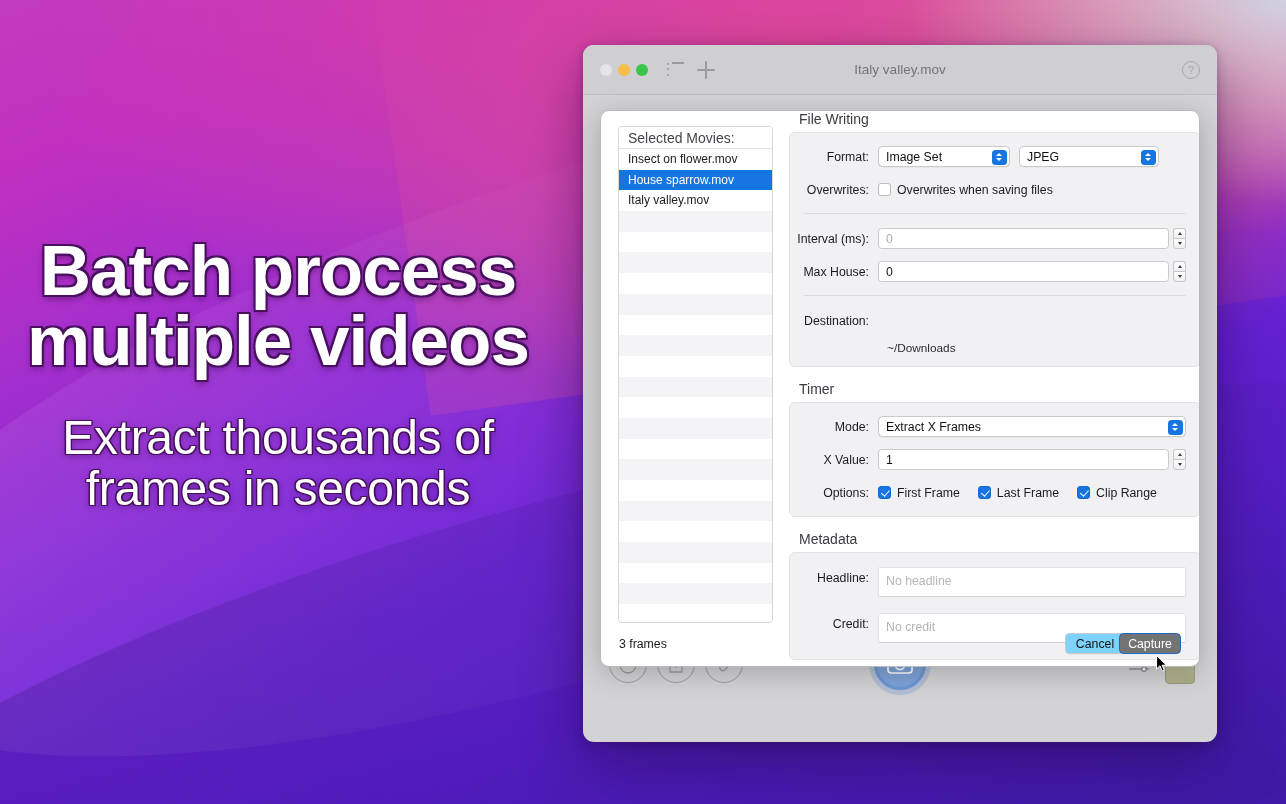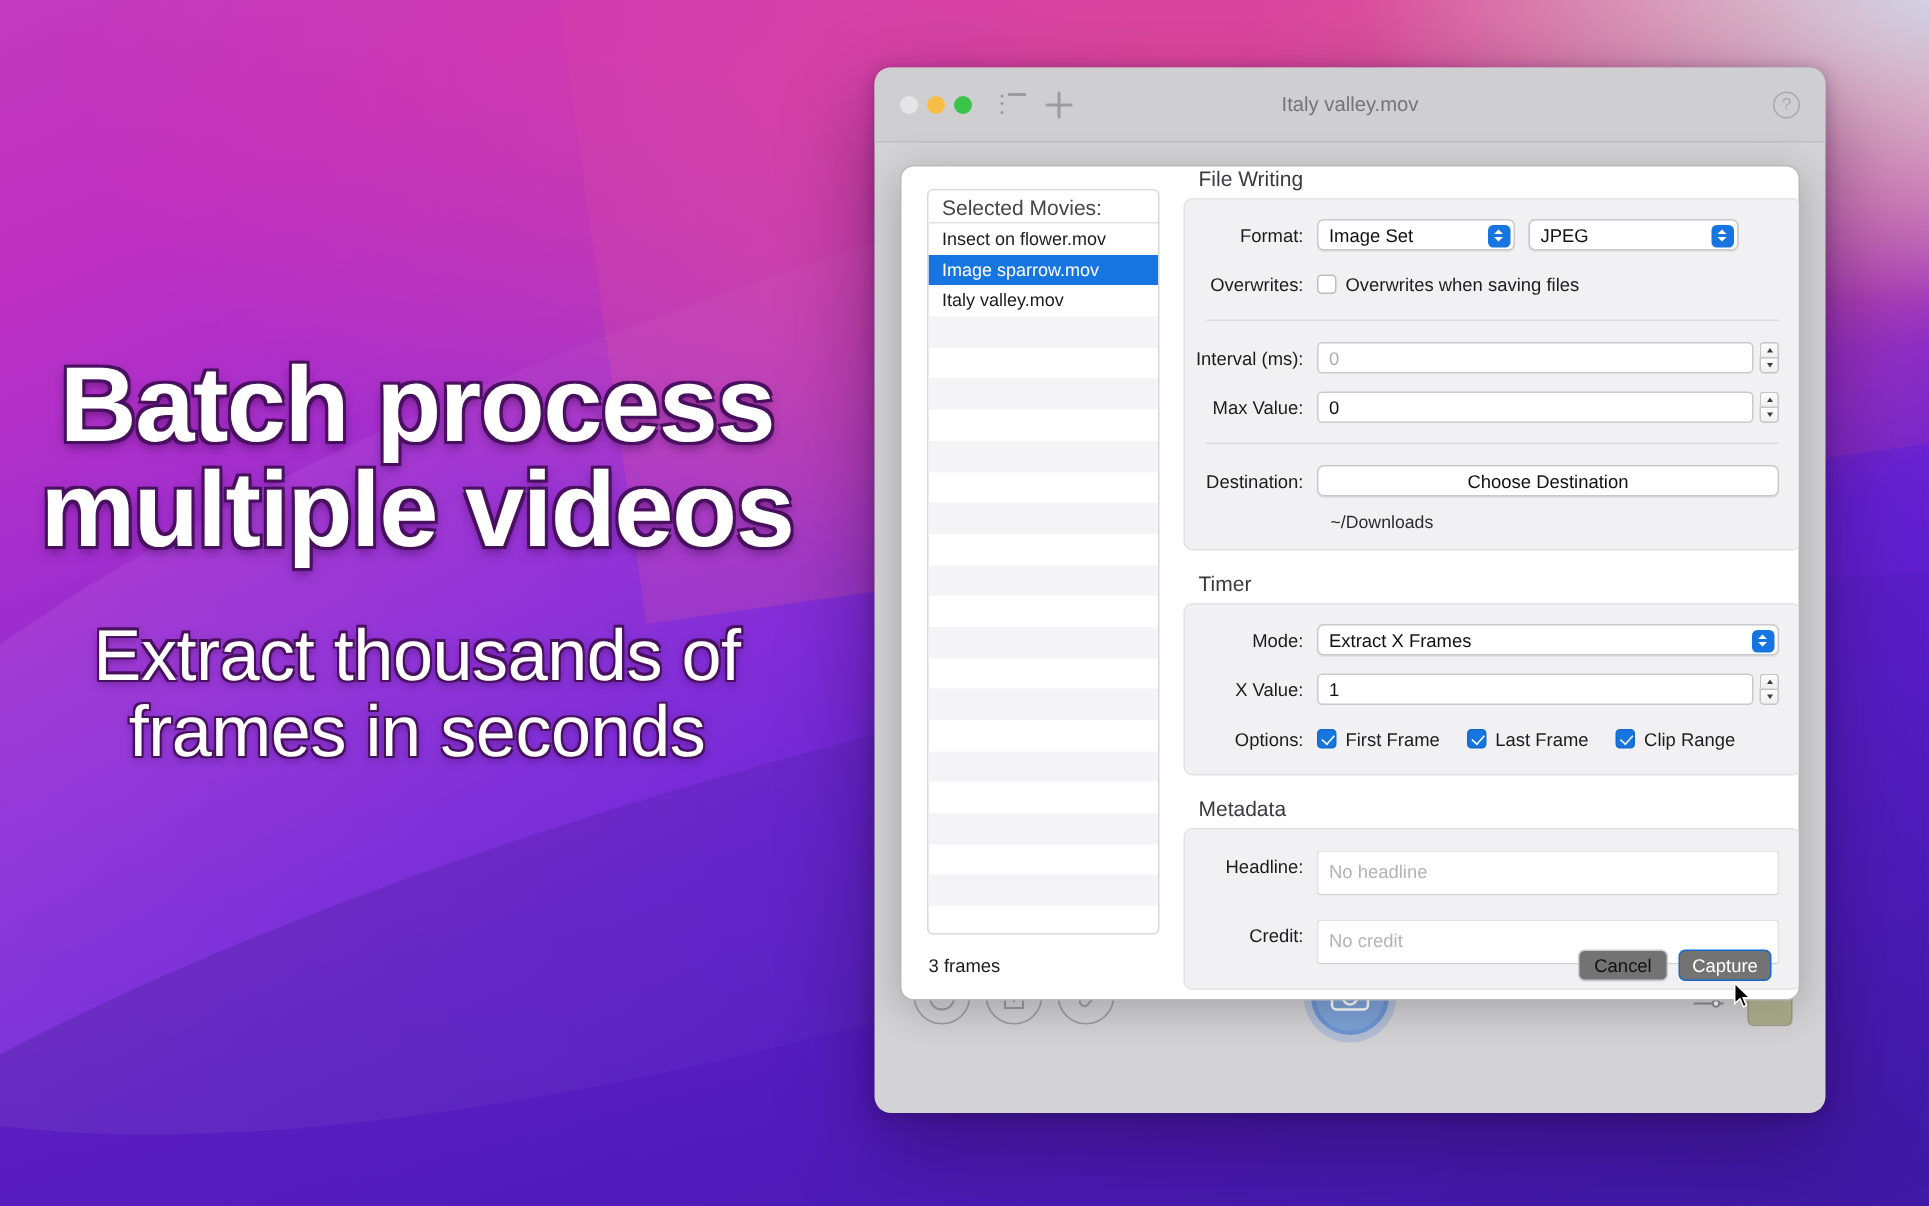--- a/index.html
+++ b/index.html
@@ -343,23 +343,23 @@
   #footer {
     position: absolute; left: 0; right: 0; bottom: 0;
     height: 45px;
     display: flex; align-items: center;
   }
   #frames-count {
     position: absolute; left: 18px;
     font-size: 12.3px; color: #1c1c1e;
   }
   #btn-cancel {
-    position: absolute; right: 87px;
+    position: absolute; right: 74px;
     width: 60px; height: 21px;
-    background: #737373; border: 1px solid #c9c8cb; border-radius: 4.5px;
+    background: #7dd3fc; border: 1px solid #c9c8cb; border-radius: 4.5px;
     box-shadow: 0 0.5px 0.5px rgba(0,0,0,0.07);
     display: flex; align-items: center; justify-content: center;
     font-size: 12.3px; color: #111;
   }
   #btn-capture {
     position: absolute; right: 18px;
     width: 62px; height: 21px;
     background: #737373; border: 1px solid #1369cc; border-radius: 4.5px;
     display: flex; align-items: center; justify-content: center;
     font-size: 12.3px; color: #fff;
@@ -446,21 +446,21 @@
       </div>
       <div id="tb-thumb"></div>
     </div>
   </div>
 
   <div id="sheet">
 
     <div id="movie-list">
       <div id="list-header">Selected Movies:</div>
       <div class="movie-row">Insect on flower.mov</div>
-      <div class="movie-row sel">Image sparrow.mov</div>
+      <div class="movie-row sel">House sparrow.mov</div>
       <div class="movie-row">Italy valley.mov</div>
       <div class="movie-row alt"></div>
       <div class="movie-row"></div>
       <div class="movie-row alt"></div>
       <div class="movie-row"></div>
       <div class="movie-row alt"></div>
       <div class="movie-row"></div>
       <div class="movie-row alt"></div>
       <div class="movie-row"></div>
       <div class="movie-row alt"></div>
@@ -515,39 +515,38 @@
           <div class="stepper" style="margin-right:14px;">
             <u>
                 <s class="up"></s>
               </u>
               <u>
                 <s class="down"></s>
               </u>
           </div>
         </div>
         <div class="row">
-          <div class="lbl">Max Value:</div>
+          <div class="lbl">Max House:</div>
           <div class="tfield" style="flex:1;">
             <span>0</span>
           </div>
           <div class="stepper" style="margin-right:14px;">
             <u>
                 <s class="up"></s>
               </u>
               <u>
                 <s class="down"></s>
               </u>
           </div>
         </div>
 
         <div class="divider"></div>
 
         <div class="row">
           <div class="lbl">Destination:</div>
-          <div class="btn-wide" style="margin-right:14px;">Choose Destination</div>
         </div>
         <div class="sub-note">~/Downloads</div>
       </div>
 
       <div class="group-title" style="margin-top:14px;">Timer</div>
       <div class="group-box">
         <div class="row">
           <div class="lbl">Mode:</div>
           <div class="popup" style="flex:1;margin-right:14px;">
             <span>Extract X Frames</span>

